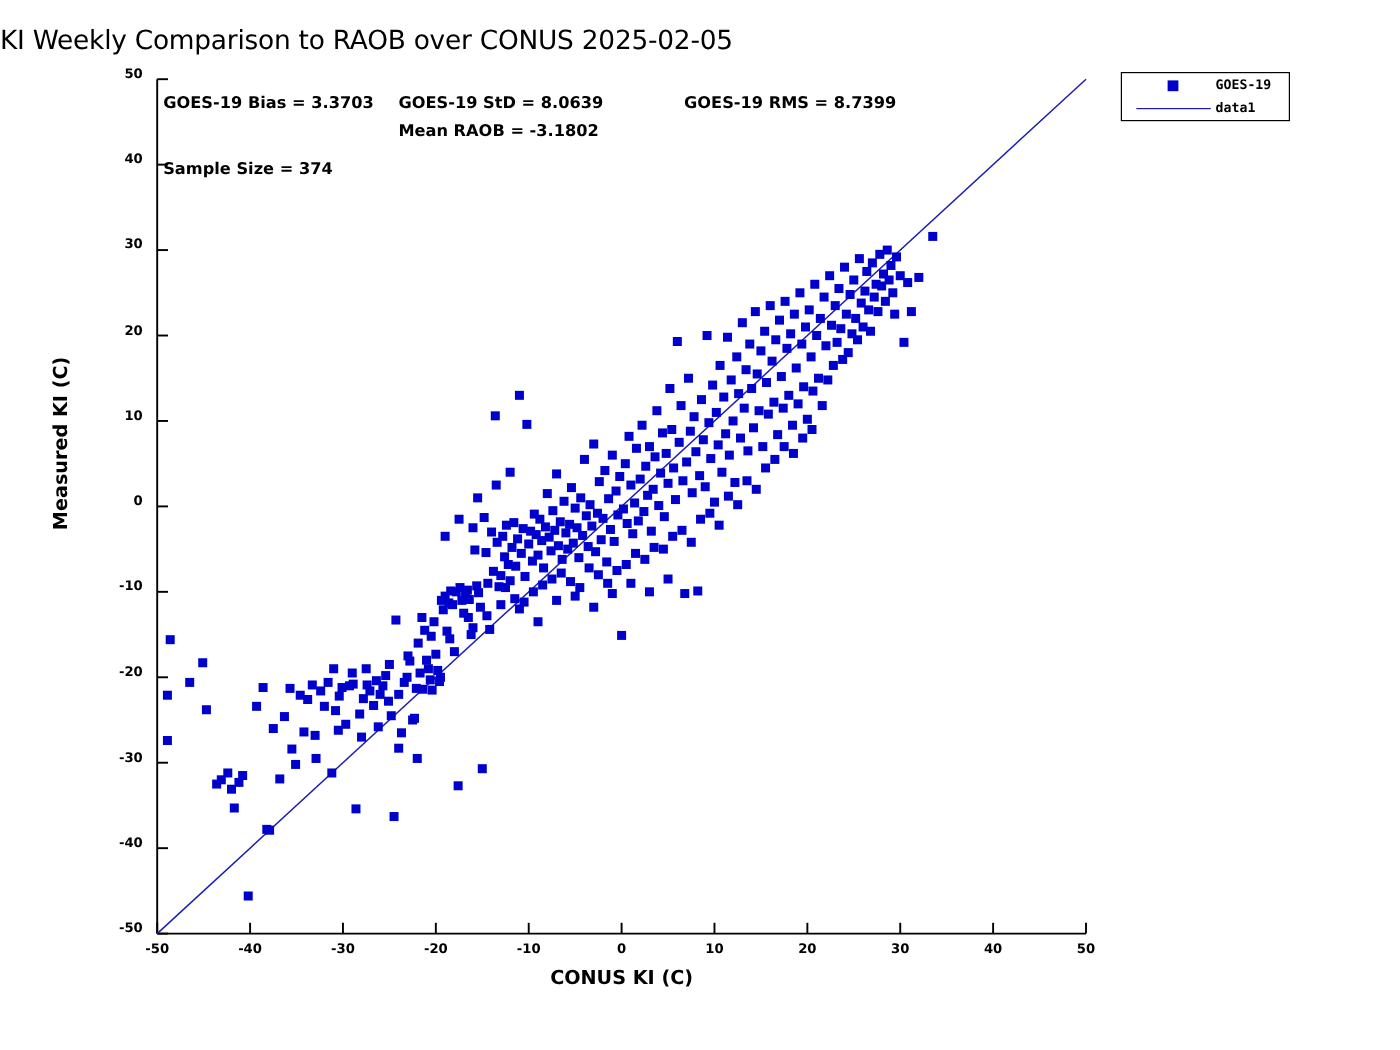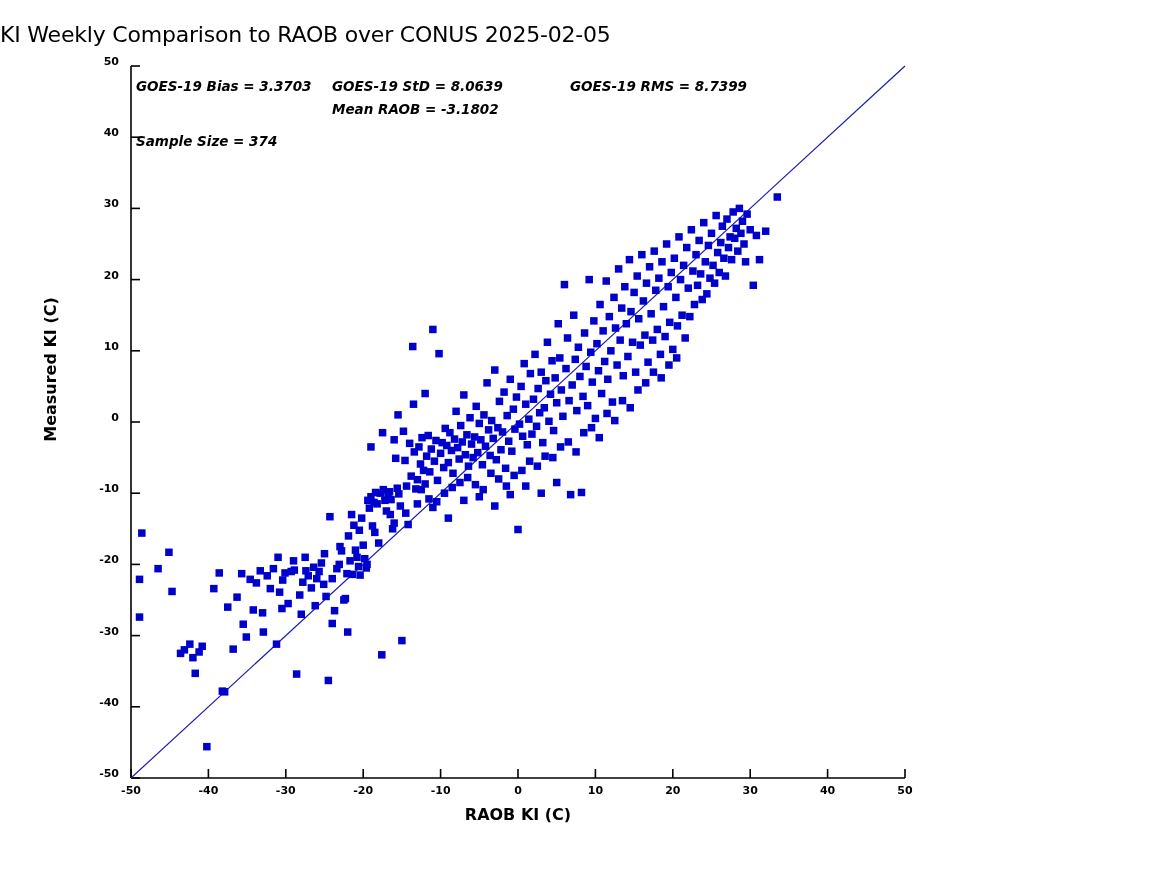--- a/index.html
+++ b/index.html
@@ -36,21 +36,20 @@
     font-family: "DejaVu Sans", sans-serif;
     letter-spacing: -0.2px;
   }
   .stat-text {
     position: absolute;
     font-size: 13.5px;
     font-weight: bold;
     color: #000000;
     font-family: "DejaVu Sans", sans-serif;
     white-space: nowrap;
-    font-style: italic;
   }
   .stat-bias   { left: 136px; top: 78px; }
   .stat-std    { left: 332px; top: 78px; }
   .stat-rms    { left: 570px; top: 78px; text-align: right; }
   .stat-sample { left: 136px; top: 101px; margin-top: 32px; }
   .stat-mean   { left: 332px; top: 101px; }
 
   .axis-xlabel {
     position: absolute;
     left: 131px;
@@ -595,17 +594,27 @@
       <div class="tick-label ytick-label" style="left: 59px; top: 553.4px;">-20</div>
       <div class="tick-label ytick-label" style="left: 59px; top: 482.2px;">-10</div>
       <div class="tick-label ytick-label" style="left: 59px; top: 411px;">0</div>
       <div class="tick-label ytick-label" style="left: 59px; top: 339.8px;">10</div>
       <div class="tick-label ytick-label" style="left: 59px; top: 268.6px;">20</div>
       <div class="tick-label ytick-label" style="left: 59px; top: 197.4px;">30</div>
       <div class="tick-label ytick-label" style="left: 59px; top: 126.2px;">40</div>
       <div class="tick-label ytick-label" style="left: 59px; top: 55px;">50</div>
     </div>
 
-  <div class="axis-xlabel">RAOB KI (C)</div>
+  <div class="axis-xlabel">CONUS KI (C)</div>
   <div class="axis-ylabel">Measured KI (C)</div>
 
+  <div id="legend-box">
+    <div class="legend-row legend-row-0">
+      <span class="legend-marker-sq"></span>
+      <span class="legend-label">GOES-19</span>
+    </div>
+    <div class="legend-row legend-row-1">
+      <span class="legend-marker-line"></span>
+      <span class="legend-label">data1</span>
+    </div>
+  </div>
 
 </div>
 
 </body></html>

